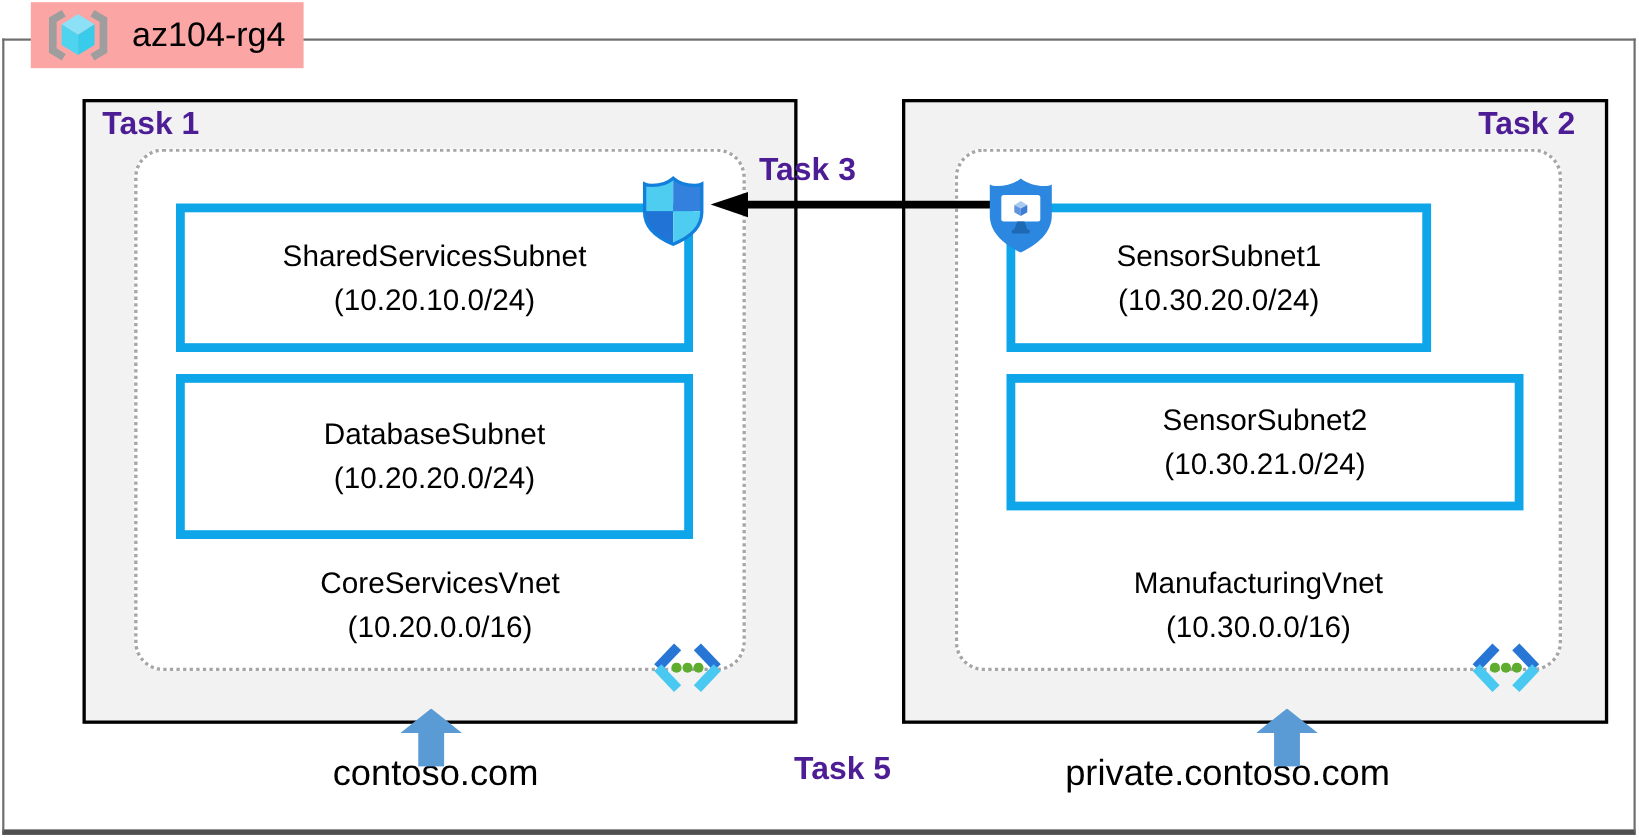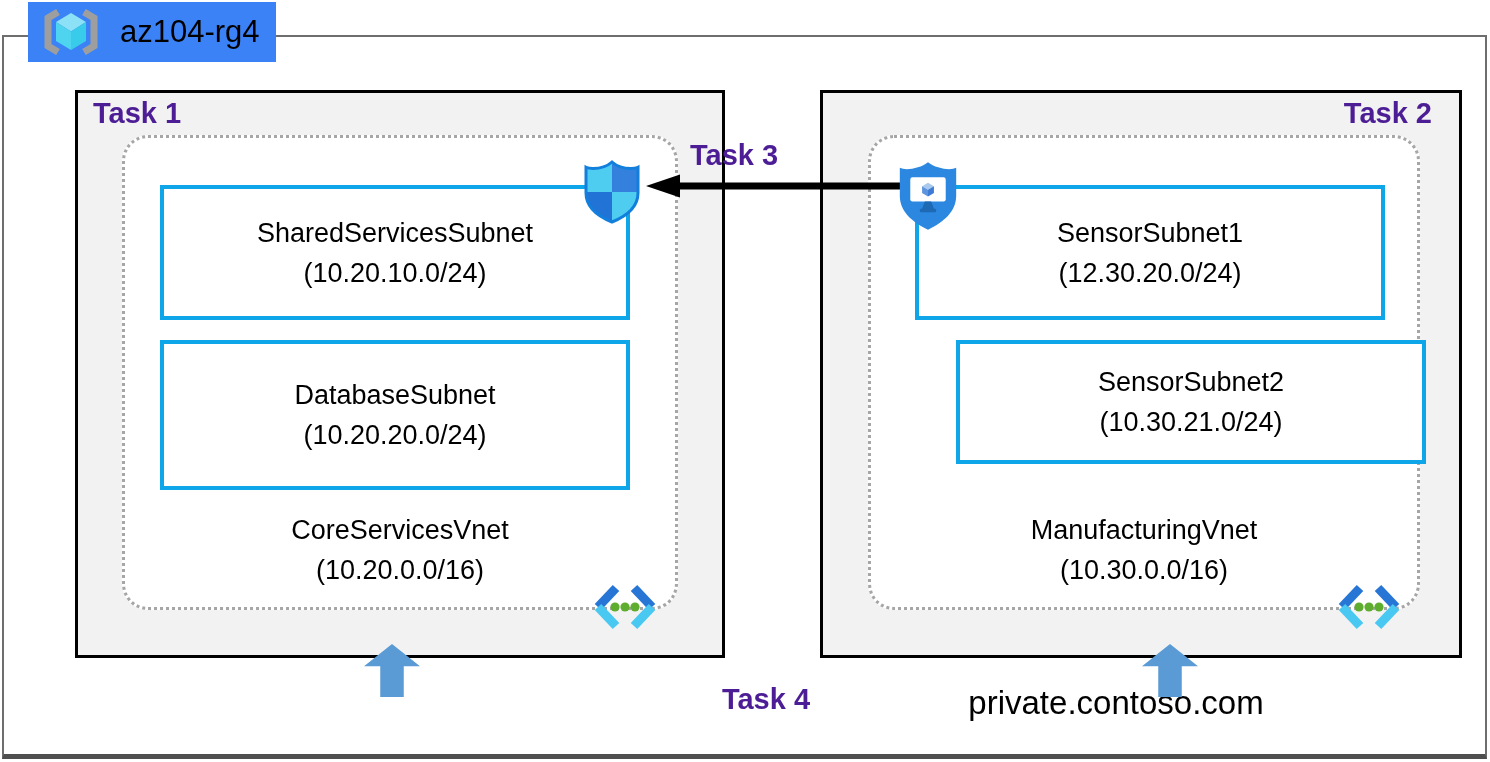--- a/index.html
+++ b/index.html
@@ -2,46 +2,46 @@
 <html><head>
 <meta charset="utf-8">
 <style>
   html,body{margin:0;padding:0;background:#fff;}
   .canvas{position:relative;width:1490px;height:762px;background:#ffffff;
           font-family:"Liberation Sans",sans-serif;overflow:hidden;color:#000;}
 
   
   .outer-border{position:absolute;left:2px;top:35px;right:3px;bottom:3px;
                 border:2px solid #6e6e6e;border-bottom:5px solid #4f4f4f;}
-  .legend{position:absolute;left:28px;top:2px;height:60px;background:#3b82f6;
+  .legend{position:absolute;left:28px;top:2px;height:60px;background:#fca5a5;
           display:flex;align-items:center;gap:16px;padding:0 16px 0 10px;z-index:6;}
   .rg-title{font-size:31px;color:#000;}
 
   
   .task-box{position:absolute;background:#f2f2f2;border:3px solid #000;box-sizing:border-box;z-index:1;}
   .task-box.left{left:75px;top:90px;width:650px;height:568px;}
   .task-box.right{left:820px;top:90px;width:642px;height:568px;}
   .task-label{position:absolute;font-size:29px;font-weight:bold;color:#4c1d95;z-index:2;}
   .task1-label{left:93px;top:97px;}
   .task2-label{left:1332px;top:97px;width:100px;text-align:right;}
 
   
   .vnet-area{position:absolute;background:#ffffff;border:3px dotted #a6a6a6;
              border-radius:26px;box-sizing:border-box;z-index:2;}
   .vnet-area.left{left:122px;top:135px;width:556px;height:475px;}
   .vnet-area.right{left:868px;top:135px;width:552px;height:475px;}
 
   
-  .subnet{position:absolute;background:#ffffff;border:4px solid #0ea5e9;box-sizing:border-box;
+  .subnet{position:absolute;background:#ffffff;border:8px solid #0ea5e9;box-sizing:border-box;
           display:flex;flex-direction:column;align-items:center;justify-content:center;
           font-size:27px;line-height:40px;text-align:center;z-index:2;}
   .sn-l1{left:160px;top:185px;width:470px;height:135px;}
   .sn-l2{left:160px;top:340px;width:470px;height:150px;}
-  .sn-r1{left:915px;top:185px;width:470px;height:135px;}
-  .sn-r2{left:956px;top:340px;width:470px;height:124px;}
+  .sn-r1{left:915px;top:185px;width:386px;height:135px;}
+  .sn-r2{left:915px;top:340px;width:470px;height:124px;}
 
   
   .vnet-label{position:absolute;width:446px;text-align:center;font-size:27px;line-height:40px;z-index:2;}
   .vl-left{left:177px;top:510px;}
   .vl-right{left:921px;top:510px;}
 
   
   .icon-abs{position:absolute;z-index:4;}
   .nsg-icon{left:584px;top:159px;}
   .bastion-icon{left:898px;top:157px;}
@@ -98,21 +98,21 @@
     <div>CoreServicesVnet</div>
     <div>(10.20.0.0/16)</div>
   </div>
 
   <div class="task-box right"></div>
   <div class="task-label task2-label">Task 2</div>
   <div class="vnet-area right"></div>
 
   <div class="subnet sn-r1">
     <div>SensorSubnet1</div>
-    <div>(12.30.20.0/24)</div>
+    <div>(10.30.20.0/24)</div>
   </div>
   <div class="subnet sn-r2">
     <div>SensorSubnet2</div>
     <div>(10.30.21.0/24)</div>
   </div>
   <div class="vnet-label vl-right">
     <div>ManufacturingVnet</div>
     <div>(10.30.0.0/16)</div>
   </div>
 
@@ -162,16 +162,17 @@
     <line x1="41" y1="4" x2="59" y2="23" stroke="#2776d6" stroke-width="9"></line>
     <line x1="59" y1="23" x2="41" y2="42" stroke="#49c9f2" stroke-width="9"></line>
     <circle cx="22" cy="23" r="4.6" fill="#5fad2e"></circle>
     <circle cx="32" cy="23" r="4.6" fill="#5fad2e"></circle>
     <circle cx="42" cy="23" r="4.6" fill="#5fad2e"></circle>
   </svg>
 
   <div class="up-arrow ua-left"></div>
   <div class="up-arrow ua-right"></div>
 
-  <div class="task-label task4-label">Task 4</div>
+  <div class="dns-label dns-left">contoso.com</div>
+  <div class="task-label task4-label">Task 5</div>
   <div class="dns-label dns-right">private.contoso.com</div>
 
 </div>
 
 </body></html>

